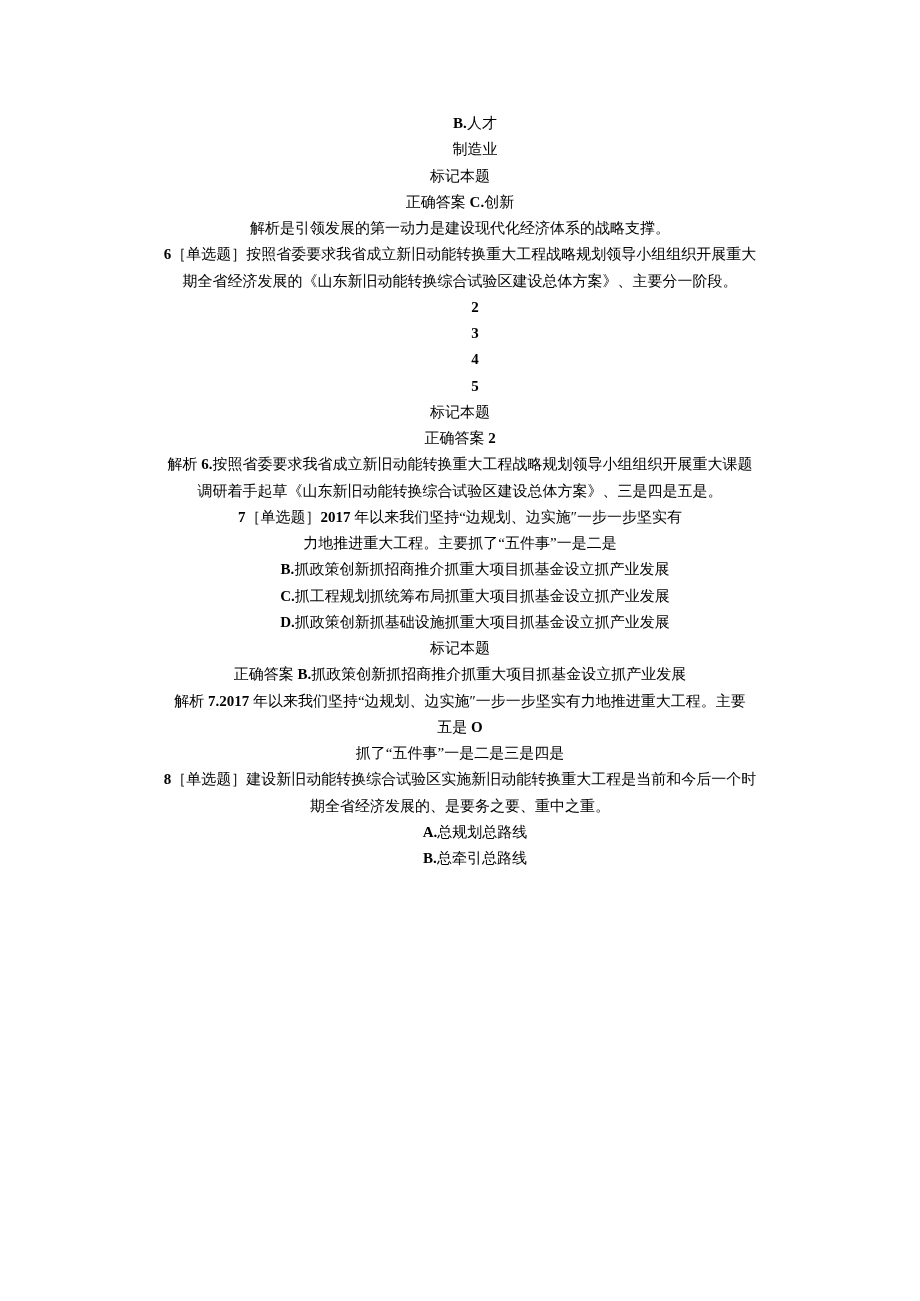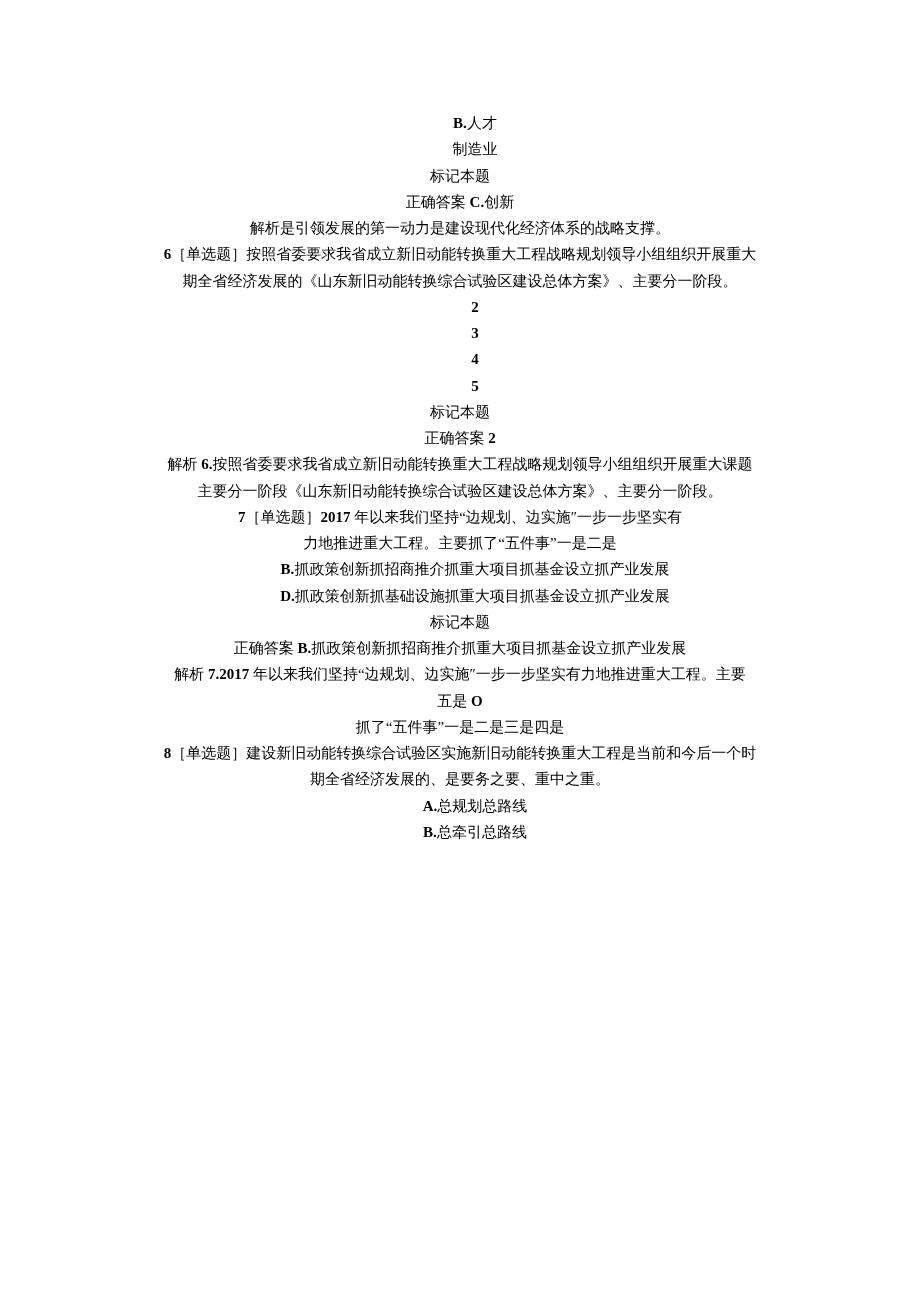--- a/index.html
+++ b/index.html
@@ -52,28 +52,31 @@
   <div class="line indent-1"><span class="bold">3</span></div>
   <div class="line indent-1"><span class="bold">4</span></div>
   <div class="line indent-1"><span class="bold">5</span></div>
   <div class="line">标记本题</div>
   <div class="line">
     <span>正确答案 </span><span class="bold">2</span>
   </div>
   <div class="line">
     <span>解析 </span><span class="bold">6.</span><span>按照省委要求我省成立新旧动能转换重大工程战略规划领导小组组织开展重大课题</span>
   </div>
-  <div class="line">主要分一阶段《山东新旧动能转换综合试验区建设总体方案》、主要分一阶段。</div>
+  <div class="line">调研着手起草《山东新旧动能转换综合试验区建设总体方案》、三是四是五是。</div>
 
   <div class="line">
     <span class="bold">7</span><span>［单选题］</span><span class="bold">2017 </span><span>年以来我们坚持“边规划、边实施″一步一步坚实有</span>
   </div>
   <div class="line">力地推进重大工程。主要抓了“五件事”一是二是</div>
   <div class="line indent-1">
     <span class="bold">B.</span><span>抓政策创新抓招商推介抓重大项目抓基金设立抓产业发展</span>
+  </div>
+  <div class="line indent-1">
+    <span class="bold">C.</span><span>抓工程规划抓统筹布局抓重大项目抓基金设立抓产业发展</span>
   </div>
   <div class="line indent-1">
     <span class="bold">D.</span><span>抓政策创新抓基础设施抓重大项目抓基金设立抓产业发展</span>
   </div>
   <div class="line">标记本题</div>
   <div class="line">
     <span>正确答案 </span><span class="bold">B.</span><span>抓政策创新抓招商推介抓重大项目抓基金设立抓产业发展</span>
   </div>
   <div class="line">
     <span>解析 </span><span class="bold">7.2017 </span><span>年以来我们坚持“边规划、边实施″一步一步坚实有力地推进重大工程。主要</span>

